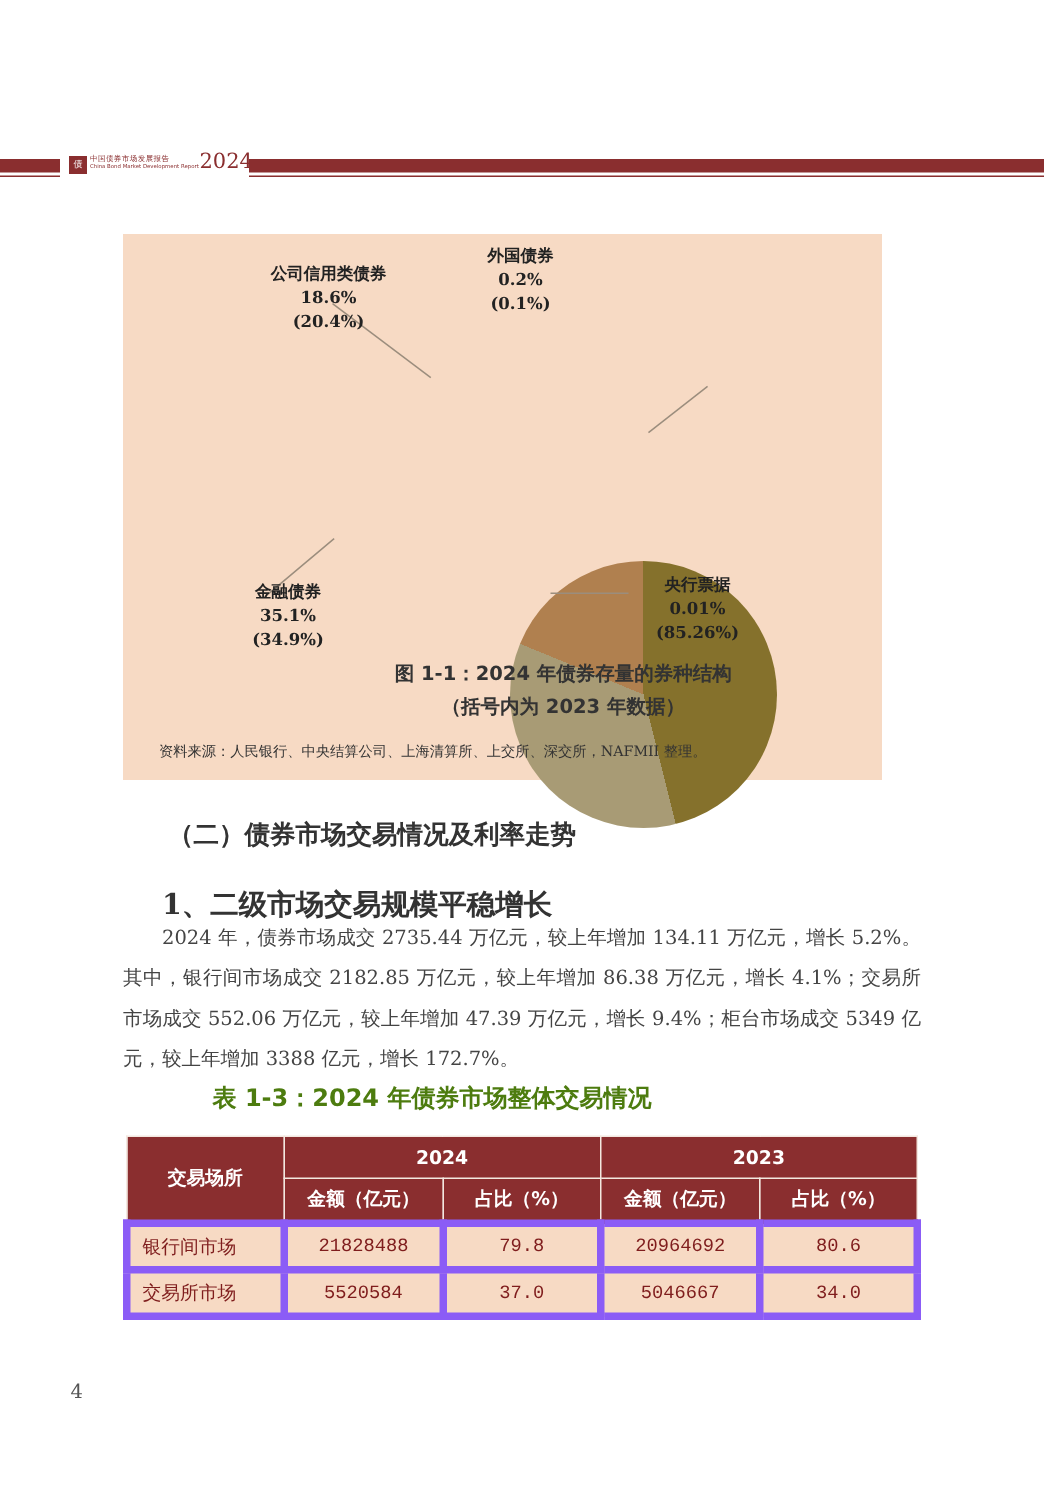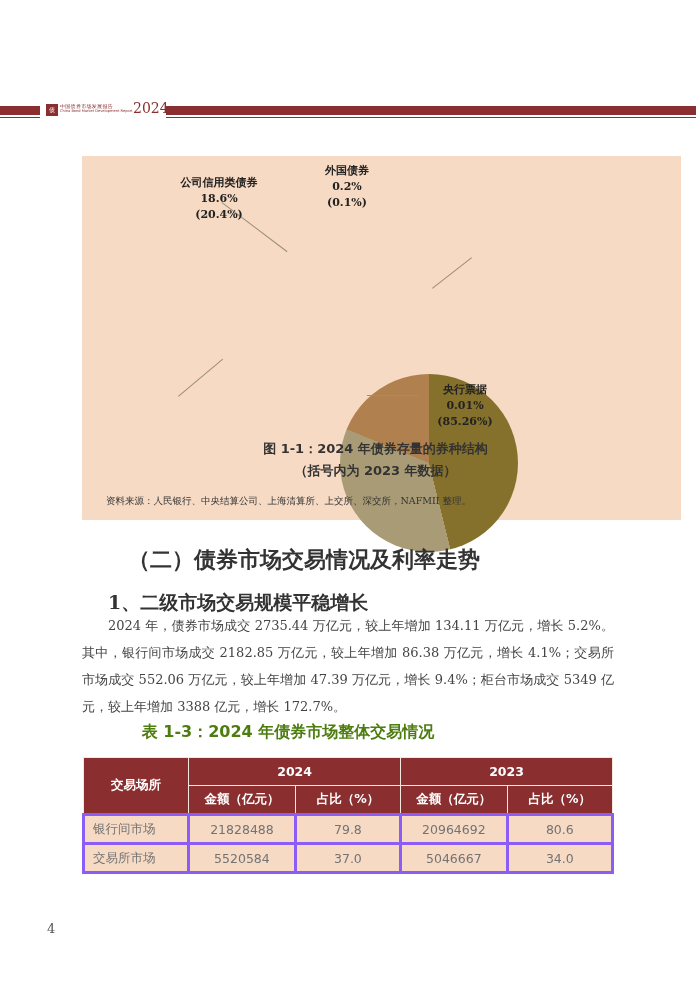--- a/index.html
+++ b/index.html
@@ -9,39 +9,39 @@
   .hdr-line-left { position:absolute; left:0; top:117px; width:40px; height:1px; background:#8a2e2f; }
   .hdr-bar-right { position:absolute; left:166px; top:106px; width:530px; height:9px; background:#8a2e2f; }
   .hdr-line-right { position:absolute; left:166px; top:117px; width:530px; height:1px; background:#8a2e2f; }
   .hdr-logo { position:absolute; left:46px; top:104px; width:12px; height:12px; background:#8a2e2f; color:#fff;
               font-size:6px; line-height:12px; text-align:center; font-family:"DejaVu Sans", sans-serif; }
   .hdr-text { position:absolute; left:60px; top:103px; color:#8a2e2f; font-family:"DejaVu Sans", sans-serif; }
   .hdr-cn { font-size:5px; line-height:6px; letter-spacing:0.3px; white-space:nowrap; }
   .hdr-en { font-size:3.6px; line-height:5px; white-space:nowrap; }
   .hdr-year { position:absolute; left:133px; top:100px; font-size:14px; color:#8a2e2f; font-family:"DejaVu Serif", serif; }
 
-  .figure-box { position:absolute; left:82px; top:156px; width:599px; height:364px; background:#f7dac4; }
+  .figure-box { position:absolute; left:82px; top:156px; width:506px; height:364px; background:#f7dac4; }
   .pie { position:absolute; left:258px; top:218px; width:178px; height:178px; border-radius:50%; }
   .leader { position:absolute; background:#9b8d7d; height:1px; transform-origin:0 0; }
   .pie-label { position:absolute; text-align:center; font-size:11px; font-weight:bold; line-height:16px; color:#222; }
   .fig-cap { position:absolute; left:0; width:531px; text-align:center; font-family:"DejaVu Sans", sans-serif;
              font-weight:bold; font-size:13px; color:#333;margin-left:28px; }
   .fig-src { position:absolute; left:24px; top:339px; font-size:9.5px; color:#333; }
 
-  .section-title { position:absolute; left:112px; top:545px; font-size:22px; font-weight:bold; color:#333;margin-left:16px; }
+  .section-title { position:absolute; left:112px; top:545px; font-size:17px; font-weight:bold; color:#333; }
   .sub-title { position:absolute; left:108px; top:590px; font-size:19px; font-weight:bold; color:#333; }
   .para { position:absolute; left:82px; top:612px; width:532px; font-size:13px; line-height:27px; color:#444;
           text-indent:26px; text-align:justify; }
 
   .tbl-title { position:absolute; left:0; width:576px; top:722px; text-align:center; font-family:"DejaVu Sans", sans-serif;
                font-weight:bold; font-size:16px; color:#4d7c0f; }
   table.data { position:absolute; left:82px; top:757px; width:532px; border-collapse:collapse;
                font-family:"DejaVu Sans", sans-serif; font-size:12.5px; }
   table.data th { background:#8a2e2f; color:#fff; font-weight:bold; border:1px solid #f3e8e0; height:27px; padding:0; }
-  table.data td { background:#f7dac4; color:#737373; border:3px solid #8b5cf6; height:26px; text-align:center; padding:0; }
+  table.data td { background:#f7dac4; color:#7f1d1d; border:5px solid #8b5cf6; height:26px; text-align:center; padding:0;font-family:Liberation Mono, monospace; }
   table.data td.left { text-align:left; padding-left:8px; }
   .page-num { position:absolute; left:47px; top:921px; font-size:13px; color:#555; }
 </style>
 </head>
 <body>
 
 <div class="hdr-bar-left"></div>
 <div class="hdr-line-left"></div>
 <div class="hdr-logo">债</div>
 <div class="hdr-text">
@@ -62,20 +62,25 @@
 
   <div class="pie-label" style="left:220px; top:7px; width:90px;">
     <div>外国债券</div>
     <div>0.2%</div>
     <div>(0.1%)</div>
   </div>
   <div class="pie-label" style="left:82px; top:19px; width:110px;">
     <div>公司信用类债券</div>
     <div>18.6%</div>
     <div>(20.4%)</div>
+  </div>
+  <div class="pie-label" style="left:70px; top:231px; width:80px;">
+    <div>金融债券</div>
+    <div>35.1%</div>
+    <div>(34.9%)</div>
   </div>
   <div class="pie-label" style="left:338px; top:226px; width:90px;">
     <div>央行票据</div>
     <div>0.01%</div>
     <div>(85.26%)</div>
   </div>
 
   <div class="fig-cap" style="top:284px;">图 1-1：2024 年债券存量的券种结构</div>
   <div class="fig-cap" style="top:306px;">（括号内为 2023 年数据）</div>
   <div class="fig-src">资料来源：人民银行、中央结算公司、上海清算所、上交所、深交所，NAFMII 整理。</div>

